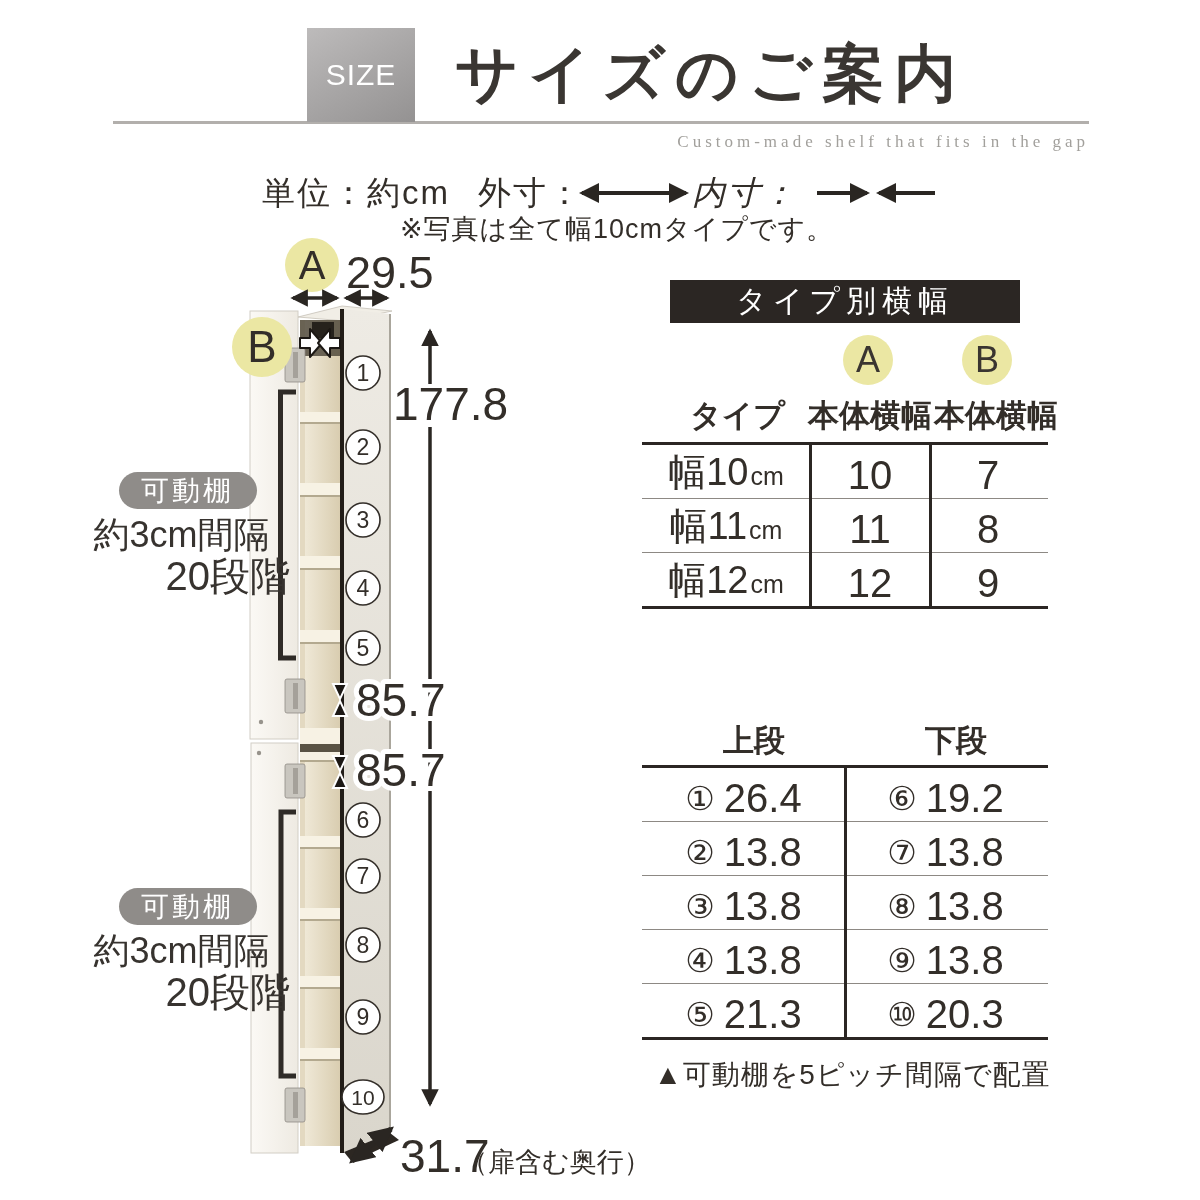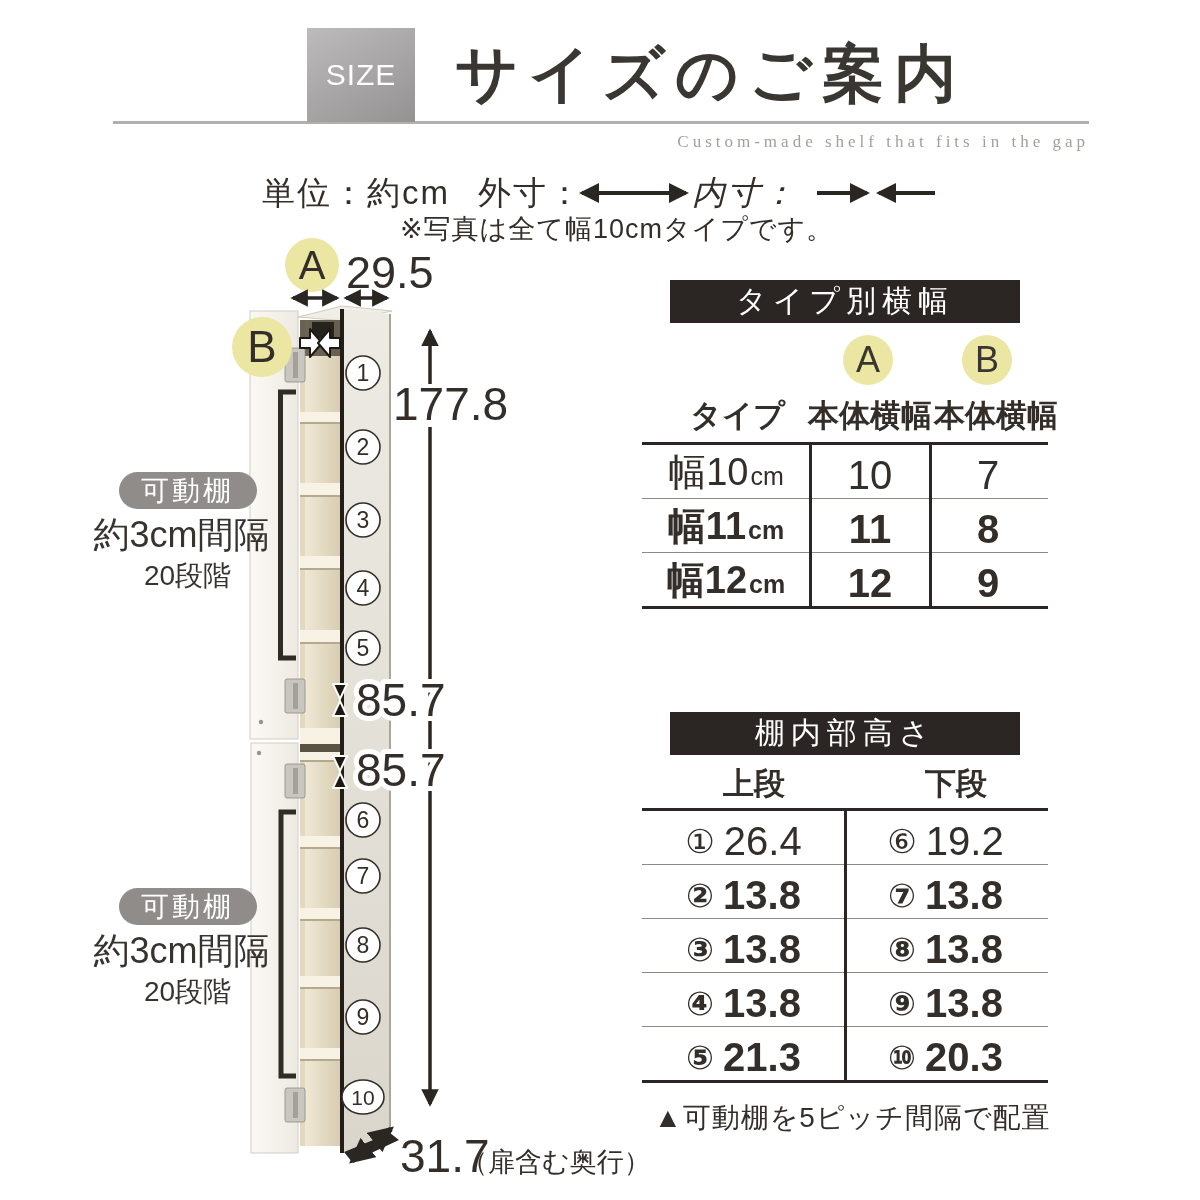--- a/index.html
+++ b/index.html
@@ -41,21 +41,21 @@
   
   .mv { left:85px; width:205px; text-align:center; color:#37332f; }
   .mv-upper { top:472px; }
   .mv-lower { top:888px; }
   .mv-badge {
     margin:0 auto; width:138px; height:37px; border-radius:19px;
     background:#8f8c89; color:#fff; font-size:28px; letter-spacing:3px;
     display:flex; align-items:center; justify-content:center;
   }
   .mv-l1 { margin-top:6px; font-size:36px; line-height:40px; white-space:nowrap; margin-left:-12px;}
-  .mv-l2 { font-size:28px; line-height:42px; }
+  .mv-l2 { font-size:40px; line-height:42px;text-align:right; }
 
   
   .tbl { width:410px; }
   .t1 { left:640px; top:280px; }
   .t2 { left:640px; top:712px; }
   .tbl-bar {
     margin-left:30px; width:350px; height:43px; background:#2b2623;
     color:#fff; font-size:30px; letter-spacing:6px;
     display:flex; align-items:center; justify-content:center;
   }
@@ -74,21 +74,21 @@
   .c3 { left:272px; width:168px; }
   .cols2 { position:relative; height:53px; font-size:31px; font-weight:600; }
   .cols2 span { position:absolute; text-align:center; top:8px;}
   .cu { left:54px;  width:120px; }
   .cl { left:256px; width:120px; }
   .grid {
     margin-left:2px; width:406px; position:relative;
     border-top:3px solid #2b2623; border-bottom:3px solid #2b2623;
   }
   .grid .row { display:flex; height:53px; align-items:flex-end; }
-  .grid .row + .row { border-top:1.5px solid #8d8984;font-weight:bold; }
+  .grid .row + .row { border-top:1.5px solid #8d8984; }
   .vline { position:absolute; top:0; bottom:0; width:2.5px; background:#2b2623; }
   .v1 { left:167px; } .v2 { left:287px; }
   .v-mid { left:202px; }
   .cell-type { width:168px; display:flex; align-items:baseline; justify-content:center; font-size:38px; }
   .cell-type .unit { font-size:25px; margin-left:2px; }
   .cell-a { width:120px; text-align:center; font-size:40px; }
   .cell-b { width:116px; text-align:center; font-size:40px; }
   .half-u { width:203px; display:flex; align-items:center; justify-content:center; gap:9px; }
   .half-l { width:201px; display:flex; align-items:center; justify-content:center; gap:9px; }
   .circ { font-size:33px; }
@@ -312,21 +312,20 @@
           <span>幅12</span>
           <span class="unit">cm</span>
         </div>
       <div class="cell-a">12</div>
       <div class="cell-b">9</div>
     </div>
   </div>
 </div>
 
 <div class="abs tbl t2">
-  <div class="tbl-bar">棚内部高さ</div>
   <div class="cols2">
     <span class="cu">上段</span>
     <span class="cl">下段</span>
   </div>
   <div class="grid">
     <div class="vline v-mid"></div>
     <div class="row">
       <div class="half-u">
           <span class="circ">①</span>
           <span class="val">26.4</span>

